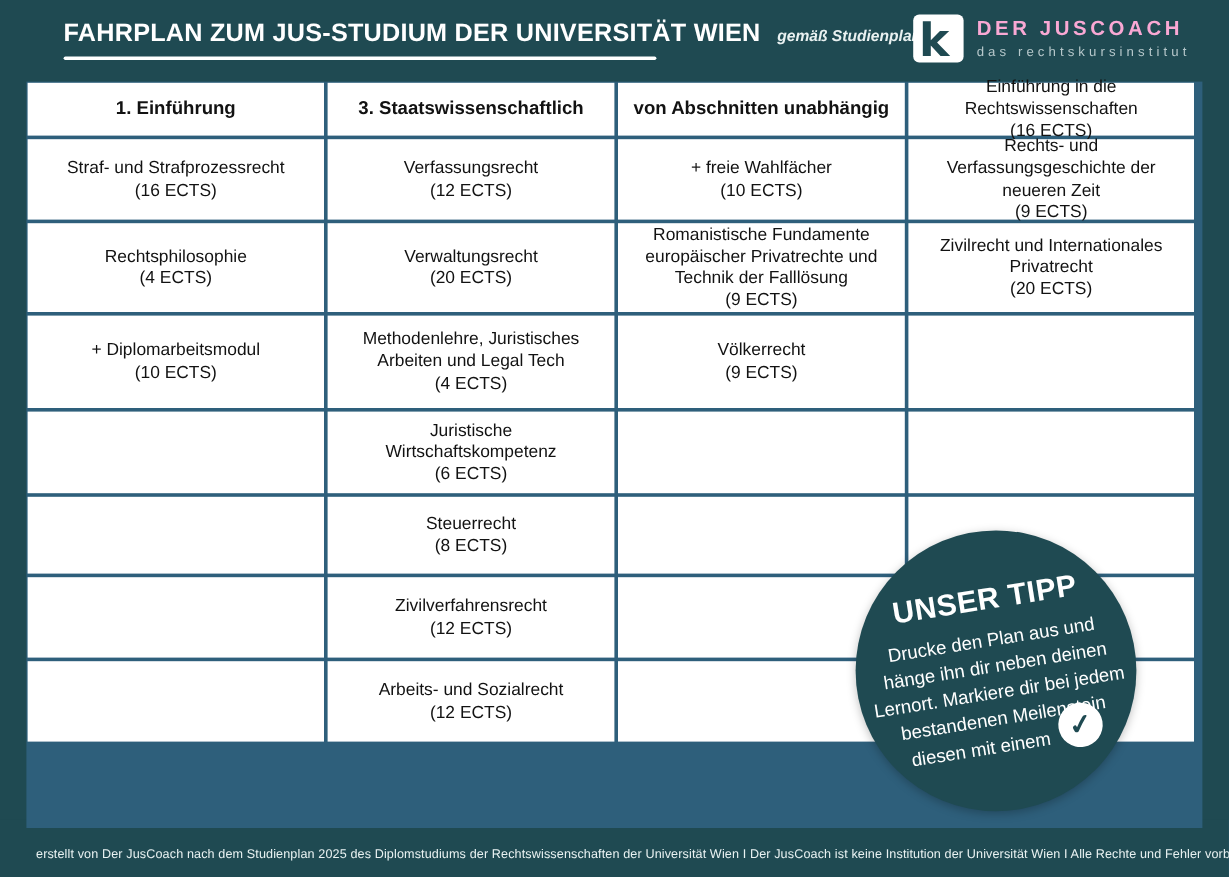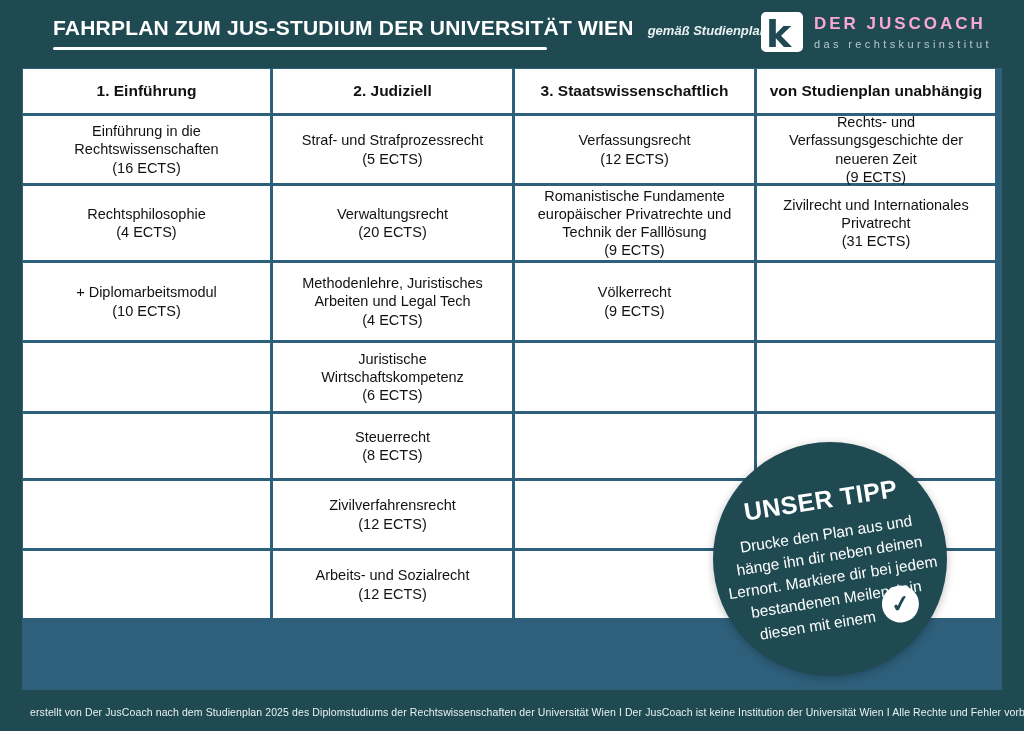--- a/index.html
+++ b/index.html
@@ -59,48 +59,49 @@
       <span>k</span>
     </div>
     <div class="logo-text">
       <div class="logo-name">DER JUSCOACH</div>
       <div class="logo-tagline">das rechtskursinstitut</div>
     </div>
   </div>
 
   <div class="grid">
     <div class="cell head">1. Einführung</div>
-    <div class="cell head">2. Judiziell</div>
     <div class="cell head">3. Staatswissenschaftlich</div>
-    <div class="cell head">von Studienplan unabhängig</div>
+    <div class="cell head">von Abschnitten unabhängig</div>
 
     <div class="cell">Einführung in die
 Rechtswissenschaften
 (16 ECTS)</div>
     <div class="cell">Straf- und Strafprozessrecht
-(5 ECTS)</div>
+(16 ECTS)</div>
     <div class="cell">Verfassungsrecht
 (12 ECTS)</div>
+    <div class="cell">+ freie Wahlfächer
+(10 ECTS)</div>
 
     <div class="cell">Rechts- und
 Verfassungsgeschichte der
 neueren Zeit
 (9 ECTS)</div>
     <div class="cell">Rechtsphilosophie
 (4 ECTS)</div>
     <div class="cell">Verwaltungsrecht
 (20 ECTS)</div>
 
     <div class="cell">Romanistische Fundamente
 europäischer Privatrechte und
 Technik der Falllösung
 (9 ECTS)</div>
     <div class="cell">Zivilrecht und Internationales
 Privatrecht
-(31 ECTS)</div>
+(20 ECTS)</div>
     <div class="cell">+ Diplomarbeitsmodul
 (10 ECTS)</div>
 
     <div class="cell">Methodenlehre, Juristisches
 Arbeiten und Legal Tech
 (4 ECTS)</div>
     <div class="cell">Völkerrecht
 (9 ECTS)</div>
     <div class="cell"></div>
 

